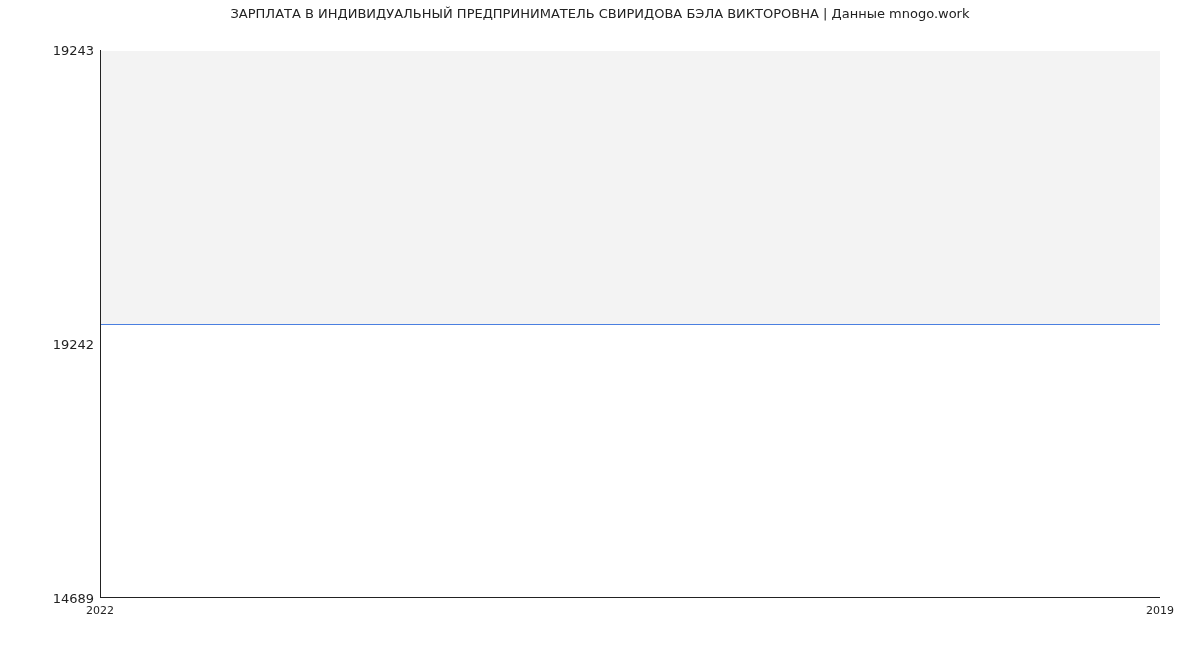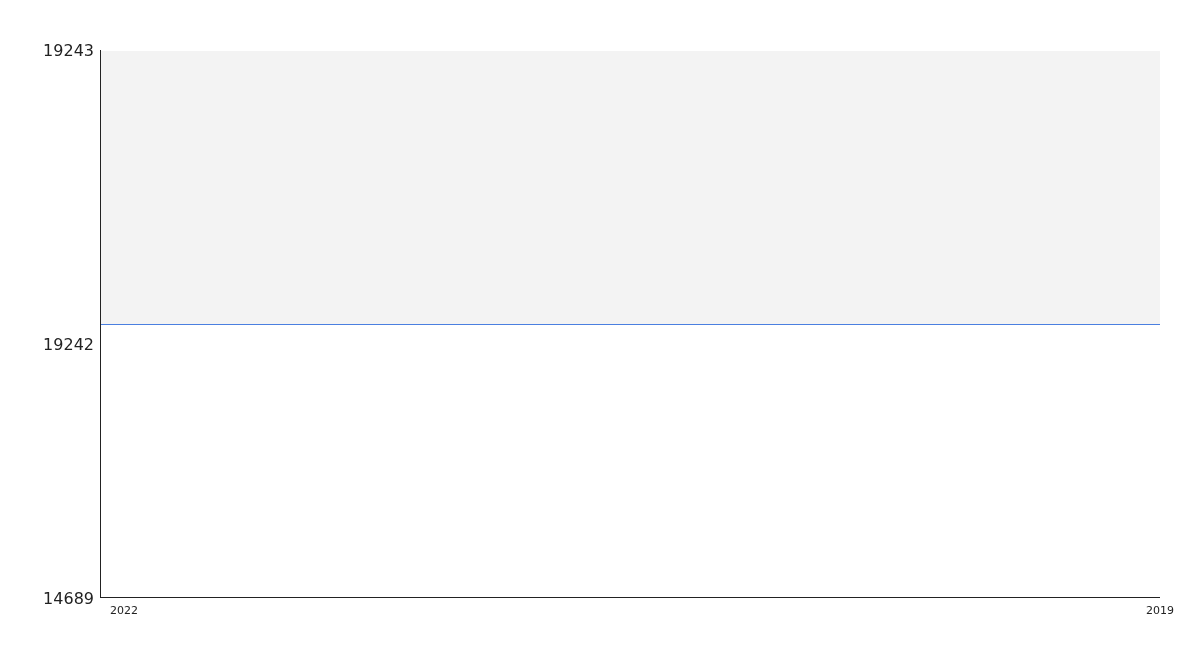--- a/index.html
+++ b/index.html
@@ -73,50 +73,51 @@
     left: 0;
     width: 100%;
     height: 0;
     border-top: 1.5px solid #4a7fe0;
   }
   .ytick {
     position: absolute;
     right: 1106px; 
     width: 80px;
     text-align: right;
-    font-size: 16px;
+    font-size: 13px;
     color: #222222;
     transform: translateY(-50%);
   }
   .xtick {
     position: absolute;
     top: 604px;
     font-size: 11px;
     color: #222222;
     transform: translateX(-50%);
   }
 </style>
 </head>
 <body>
 
 <div class="figure">
 
+  <div class="title">ЗАРПЛАТА В ИНДИВИДУАЛЬНЫЙ ПРЕДПРИНИМАТЕЛЬ СВИРИДОВА БЭЛА ВИКТОРОВНА | Данные mnogo.work</div>
 
   <div class="plot-area">
     <div class="upper-band"></div>
     <div class="grid-line grid-h" style="top:0;"></div>
     <div class="grid-line grid-h" style="top:50%;"></div>
     <div class="grid-line grid-h" style="top:100%;"></div>
 
     <div class="data-line" style="top:50%;"></div>
 
     <div class="axis-spine spine-left"></div>
     <div class="axis-spine spine-bottom"></div>
   </div>
 
   <div class="ytick" style="top:50px;">19243</div>
   <div class="ytick" style="top:324px;margin-top:20px;">19242</div>
   <div class="ytick" style="top:598px;">14689</div>
 
-  <div class="xtick" style="left:100px;margin-left:24px;">2022</div>
+  <div class="xtick" style="left:100px;">2022</div>
   <div class="xtick" style="left:1160px;">2019</div>
 
 </div>
 
 </body></html>

